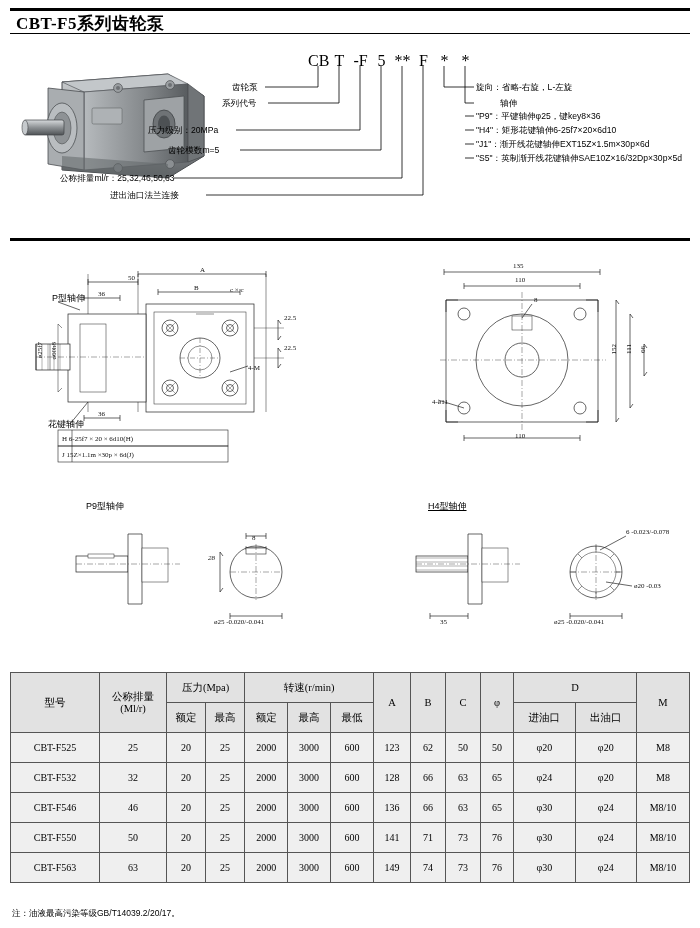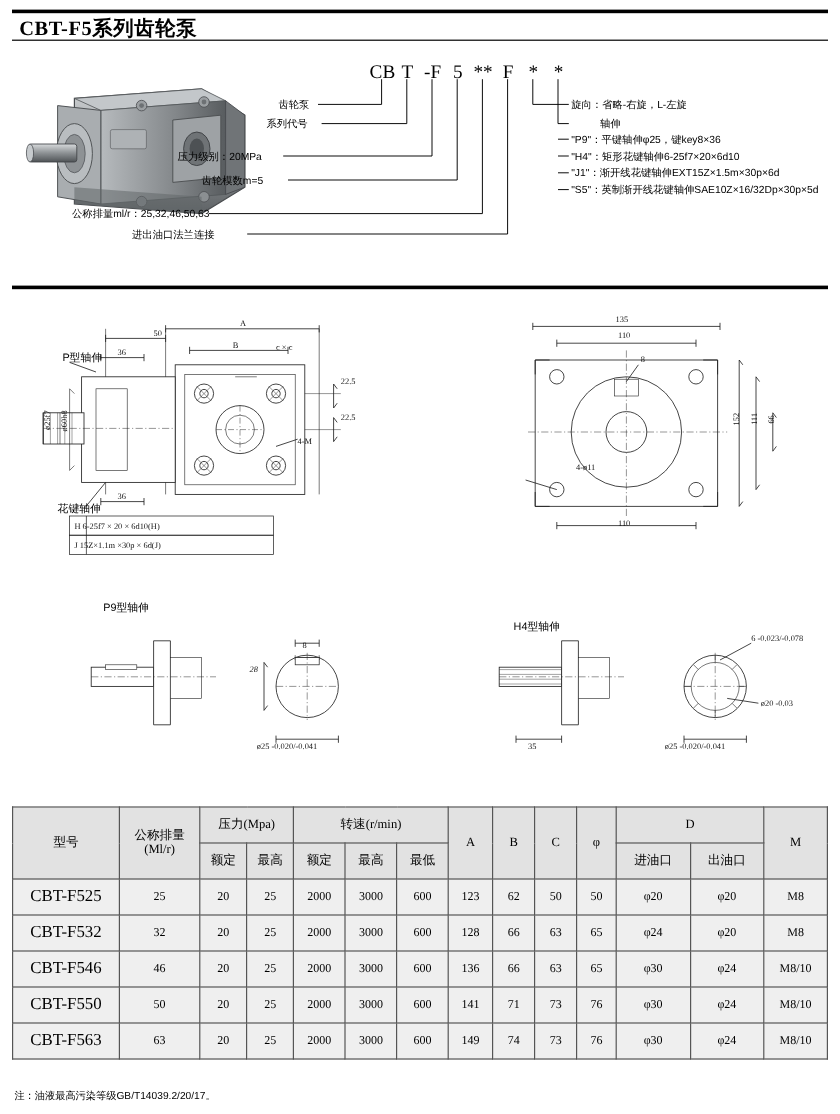--- a/index.html
+++ b/index.html
@@ -143,21 +143,21 @@
   table.spec thead th {
     background: #e2e2e2;
     font-weight: normal;
     font-size: 10.5px;
   }
   table.spec tbody td {
     background: #efefef;
     font-size: 10px;
   }
   table.spec tbody td.model {
-    font-size: 14px;
+    font-size: 10px;
   }
   .note {
     position: absolute;
     left: 12px;
     top: 908px;
     font-size: 8.5px;
     font-family: "Liberation Sans", sans-serif;
     white-space: nowrap;
   }
   svg { display: block; }
@@ -405,21 +405,21 @@
       </g>
     </svg>
 
     <div class="dim" style="left:513px; top:16px;">135</div>
     <div class="dim" style="left:515px; top:30px;">110</div>
     <div class="dim" style="left:515px; top:186px;">110</div>
     <div class="dim" style="left:610px; top:98px; writing-mode:vertical-rl; transform:rotate(180deg);">152</div>
     <div class="dim" style="left:625px; top:98px; writing-mode:vertical-rl; transform:rotate(180deg);">111</div>
     <div class="dim" style="left:639px; top:100px; writing-mode:vertical-rl; transform:rotate(180deg);">66</div>
     <div class="dim" style="left:534px; top:50px;">8</div>
-    <div class="dim" style="left:432px; top:140px;margin-left:48px;">4-ø11</div>
+    <div class="dim" style="left:432px; top:152px;">4-ø11</div>
 
     <svg width="300" height="120" style="position:absolute;left:60px;top:274px;">
       <g stroke="#222" stroke-width="0.7" fill="none">
 
         <rect x="16" y="36" width="52" height="16" fill="#fff"></rect>
         <path d="M68 14 L82 14 L82 84 L68 84 Z" fill="#fff"></path>
         <rect x="82" y="28" width="26" height="34" fill="#fff" stroke-width="0.5"></rect>
         <path d="M16 44 L120 44" stroke-width="0.4" stroke-dasharray="6,2,1,2"></path>
 
         <rect x="28" y="34" width="26" height="4" fill="#fff" stroke-width="0.5"></rect>
@@ -468,21 +468,21 @@
         <path d="M206 62 L232 66"></path>
 
         <path d="M170 96 L222 96"></path>
         <path d="M170 93 L170 99 M222 93 L222 99"></path>
       </g>
     </svg>
     <div class="dim" style="left:626px; top:282px;">6 -0.023/-0.078</div>
     <div class="dim" style="left:440px; top:372px;">35</div>
     <div class="dim" style="left:634px; top:336px;">ø20 -0.03</div>
     <div class="dim" style="left:554px; top:372px;">ø25 -0.020/-0.041</div>
-    <div class="cap" style="left:428px; top:270px;">H4型轴伸</div>
+    <div class="cap" style="left:428px; top:254px;text-decoration:underline;">H4型轴伸</div>
   </div>
 
   <table class="spec">
     <thead>
       <tr>
         <th rowspan="3" style="width:88px;">型号</th>
         <th rowspan="2" style="width:66px;">
           <div>公称排量</div>
           <div>(Ml/r)</div>
         </th>

